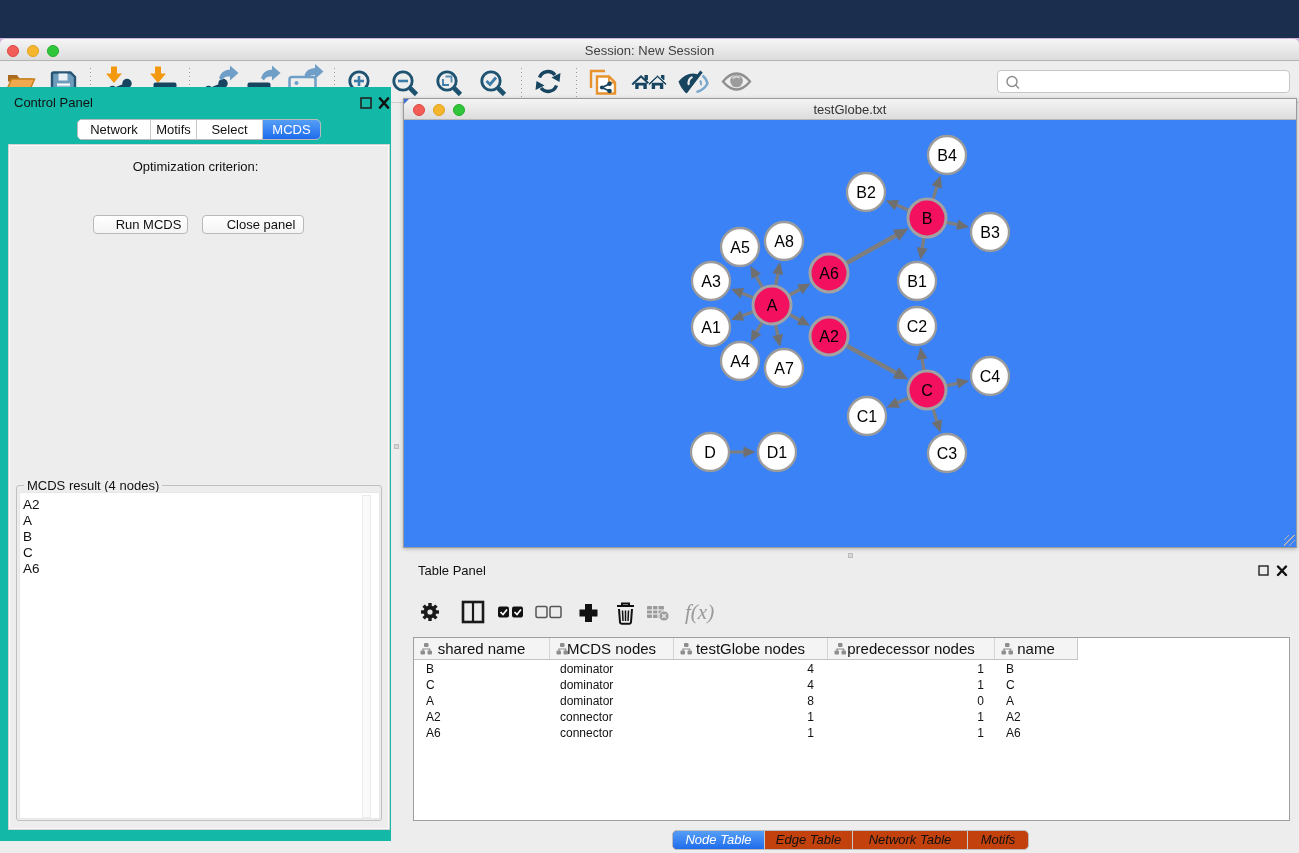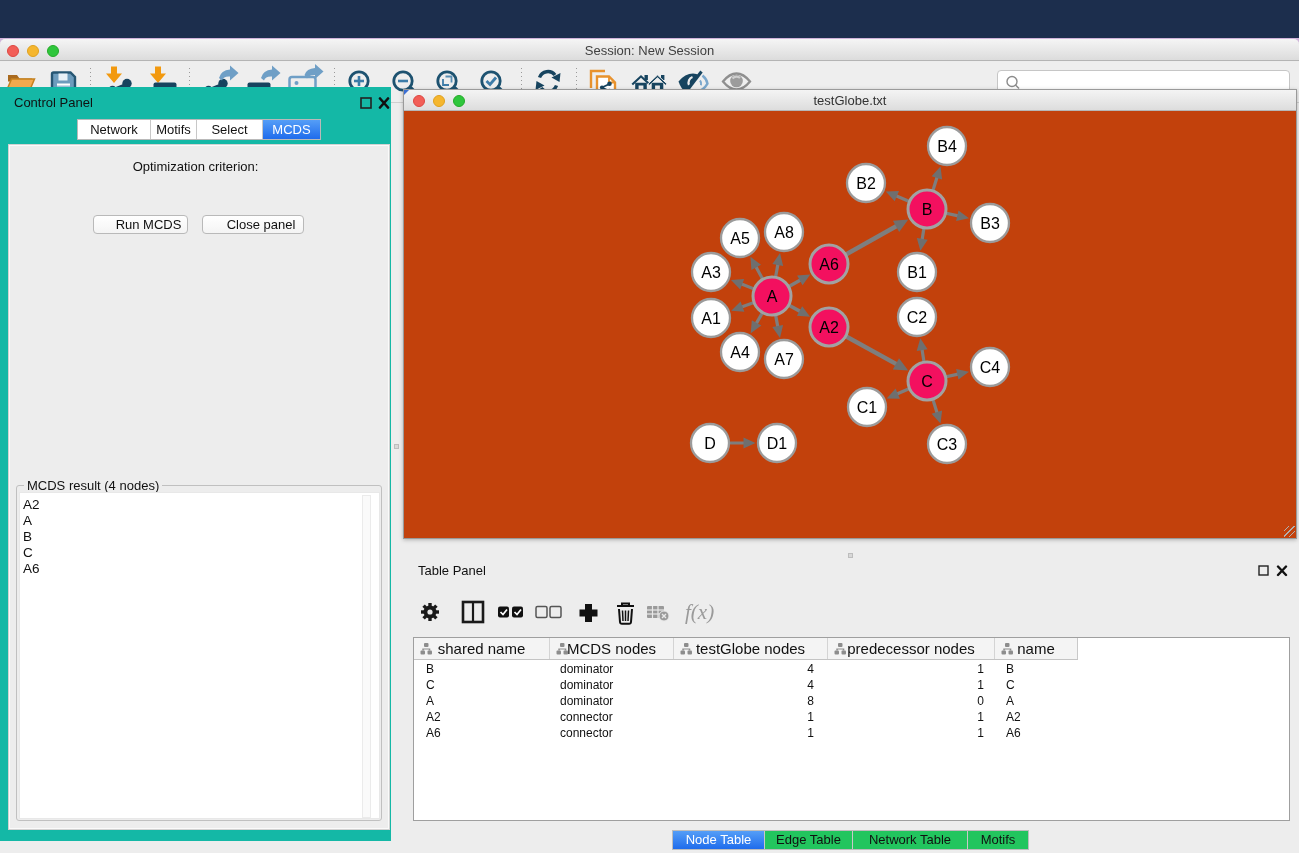--- a/index.html
+++ b/index.html
@@ -15,55 +15,55 @@
 #titlebar .t-grn{left:47px;background:#2fc63c;border:1px solid #24ab28;}
 #titlebar .title{position:absolute;left:0;right:0;top:4px;text-align:center;font-size:13px;color:#404040;}
 
 #toolbar{position:absolute;left:0;top:23px;width:100%;height:41px;background:#eeeeee;border-bottom:1px solid #cfcfcf;}
 #toolbar svg{position:absolute;top:0;left:0;}
 .sep{position:absolute;top:6px;width:1px;height:30px;background-image:linear-gradient(#9a9a9a 33%,rgba(0,0,0,0) 0%);background-size:1px 4px;}
 #search{position:absolute;right:9px;top:8px;width:293px;height:23px;background:#fff;border:1px solid #c6c6c6;border-radius:4px;}
 
 #cpanel{position:absolute;left:0;top:48px;width:391px;height:754px;background:#14b8a6;}
 .ptitle{position:absolute;font-size:13px;color:#111;}
-.tabbar{position:absolute;display:flex;background:#fff;border:1px solid #b9b9b9;border-radius:0;overflow:hidden;}
+.tabbar{position:absolute;display:flex;background:#fff;border:1px solid #b9b9b9;border-radius:5px;overflow:hidden;}
 .tabbar .tab{font-size:13px;color:#111;text-align:center;line-height:19px;border-right:1px solid #c8c8c8;background:#fff;}
 .tabbar .tab:last-child{border-right:none;}
 .tabbar .sel{background:linear-gradient(#559ef7,#1f6cec);color:#fff;}
 #cp-box{position:absolute;left:8px;top:57px;width:382px;height:686px;border:1px solid #d2d2d2;box-shadow:inset 0 0 0 1px #fafafa;background:#ededed;}
 #opt-label{position:absolute;left:0;width:100%;top:72px;text-align:center;font-size:13px;color:#111;}
 #combo{position:absolute;left:43px;top:95px;width:312px;height:19px;background:#fff;border:1px solid #b5b5b5;border-radius:4px;}
 #combo .ctext{position:absolute;left:12px;top:2px;font-size:13px;color:#111;}
 #combo .spin{position:absolute;right:-1px;top:-1px;width:19px;height:19px;border-radius:0 4px 4px 0;background:linear-gradient(#5ba2f7,#1e6ceb);}
 .btn{position:absolute;height:19px;background:linear-gradient(#ffffff,#f4f4f4);border:1px solid #b9b9b9;border-radius:4px;font-size:13px;color:#111;text-align:center;line-height:17px;padding-left:16px;}
 #groupbox{position:absolute;left:16px;top:398px;width:366px;height:336px;border:1px solid #c0c0c0;border-radius:3px;}
 #groupbox .glabel{position:absolute;left:7px;top:-8px;background:#ededed;padding:0 3px;font-size:13px;color:#111;}
 #mcds-list{position:absolute;left:2px;top:6px;width:361px;height:327px;background:#fff;border:1px solid #e8e8e8;padding-top:4px;}
 #mcds-list .li{font-size:13.5px;color:#111;padding-left:3px;height:16px;}
 #mcds-sb{position:absolute;right:8px;top:2px;width:9px;height:323px;background:#fafafa;border:1px solid #ebebeb;}
 
-#netwin{position:absolute;left:403px;top:50px;width:894px;height:450px;background:#c2410c;border:1px solid #9a9a9a;box-shadow:0 1px 4px rgba(0,0,0,.25);}
+#netwin{position:absolute;left:403px;top:59px;width:894px;height:450px;background:#3b82f6;border:1px solid #9a9a9a;box-shadow:0 1px 4px rgba(0,0,0,.25);}
 #netwin .wtitle{position:absolute;left:0;top:0;width:100%;height:21px;background:linear-gradient(#f4f4f4,#dddddd);border-bottom:1px solid #b6b6b6;}
 #netwin .wtitle .title{position:absolute;left:0;right:0;top:3px;text-align:center;font-size:13px;color:#333;}
 #netwin .t-red{left:9px;top:5px;background:#f25e57;border:1px solid #dd4741;}
 #netwin .t-yel{left:29px;top:5px;background:#f5b62e;border:1px solid #e0a11d;}
 #netwin .t-grn{left:49px;top:5px;background:#2fc63c;border:1px solid #24ab28;}
 #corner-tri{position:absolute;left:0;top:0;width:0;height:0;border-top:5px solid #3c6fd4;border-right:5px solid transparent;}
 #grip{position:absolute;right:1px;bottom:1px;width:11px;height:11px;background:repeating-linear-gradient(135deg,transparent 0 3px,#b0b0b0 3px 4px);}
 
 .knob{position:absolute;width:5px;height:5px;background:#d8d8d8;border:1px solid #bdbdbd;}
 
 #tpanel{position:absolute;left:403px;top:521px;width:896px;height:297px;background:#ededed;}
 #tp-toolbar{position:absolute;left:4px;top:33px;width:876px;height:38px;}
 #ntable{position:absolute;left:10px;top:77px;width:877px;height:184px;background:#fff;border:1px solid #9f9f9f;}
 .th{position:absolute;top:0;height:21px;background:#f4f4f4;border-right:1px solid #d4d4d4;font-size:15px;color:#111;text-align:center;line-height:21px;}
 #thead-line{position:absolute;left:0;top:21px;width:664px;height:1px;background:#c4c4c4;}
 .td{position:absolute;font-size:12px;color:#111;height:16px;line-height:16px;}
 
-#btabs{position:absolute;left:269px;top:270px;display:flex;background:#22c55e;border:1px solid #bdbdbd;border-radius:0;overflow:hidden;}
+#btabs{position:absolute;left:269px;top:270px;display:flex;background:#c2410c;border:1px solid #bdbdbd;border-radius:5px;overflow:hidden;font-style:italic;}
 #btabs .tab{font-size:13px;color:#111;text-align:center;line-height:18px;border-right:1px solid #c8c8c8;}
 #btabs .tab:last-child{border-right:none;}
 #btabs .sel{background:linear-gradient(#559ef7,#1f6cec);color:#fff;}
 
 #statusbar{position:absolute;left:0;top:818px;width:100%;height:30px;background:#ededed;border-top:1px solid #d0d0d0;border-radius:0 0 4px 4px;}
 #sb-left{position:absolute;left:9px;top:5px;width:29px;height:21px;background:#fdfdfd;border:1px solid #b9b9b9;}
 #sb-mem{position:absolute;right:11px;top:4px;width:75px;height:23px;background:#f6f6f6;border:1px solid #14b8a6;font-size:12px;color:#111;}
 #sb-mem .dot{position:absolute;left:11px;top:6px;width:11px;height:11px;border-radius:50%;background:#1e9e34;}
 #sb-mem .mtext{position:absolute;left:28px;top:4px;}
 </style></head><body>

